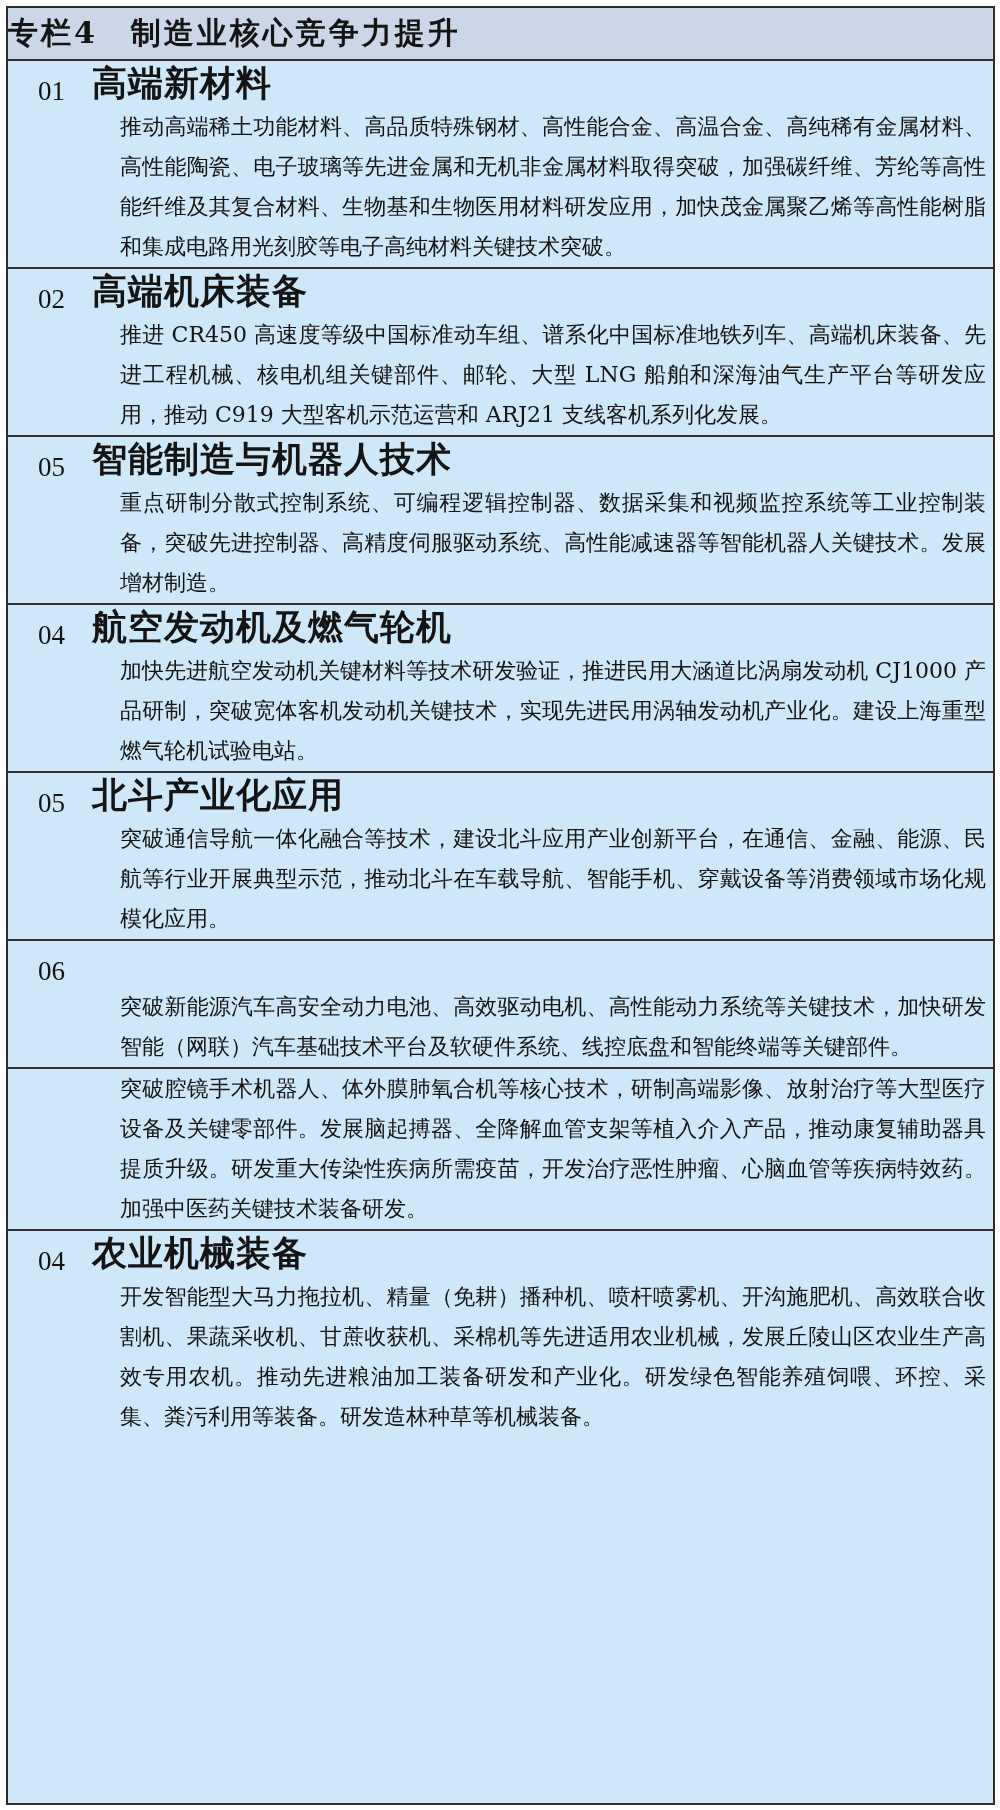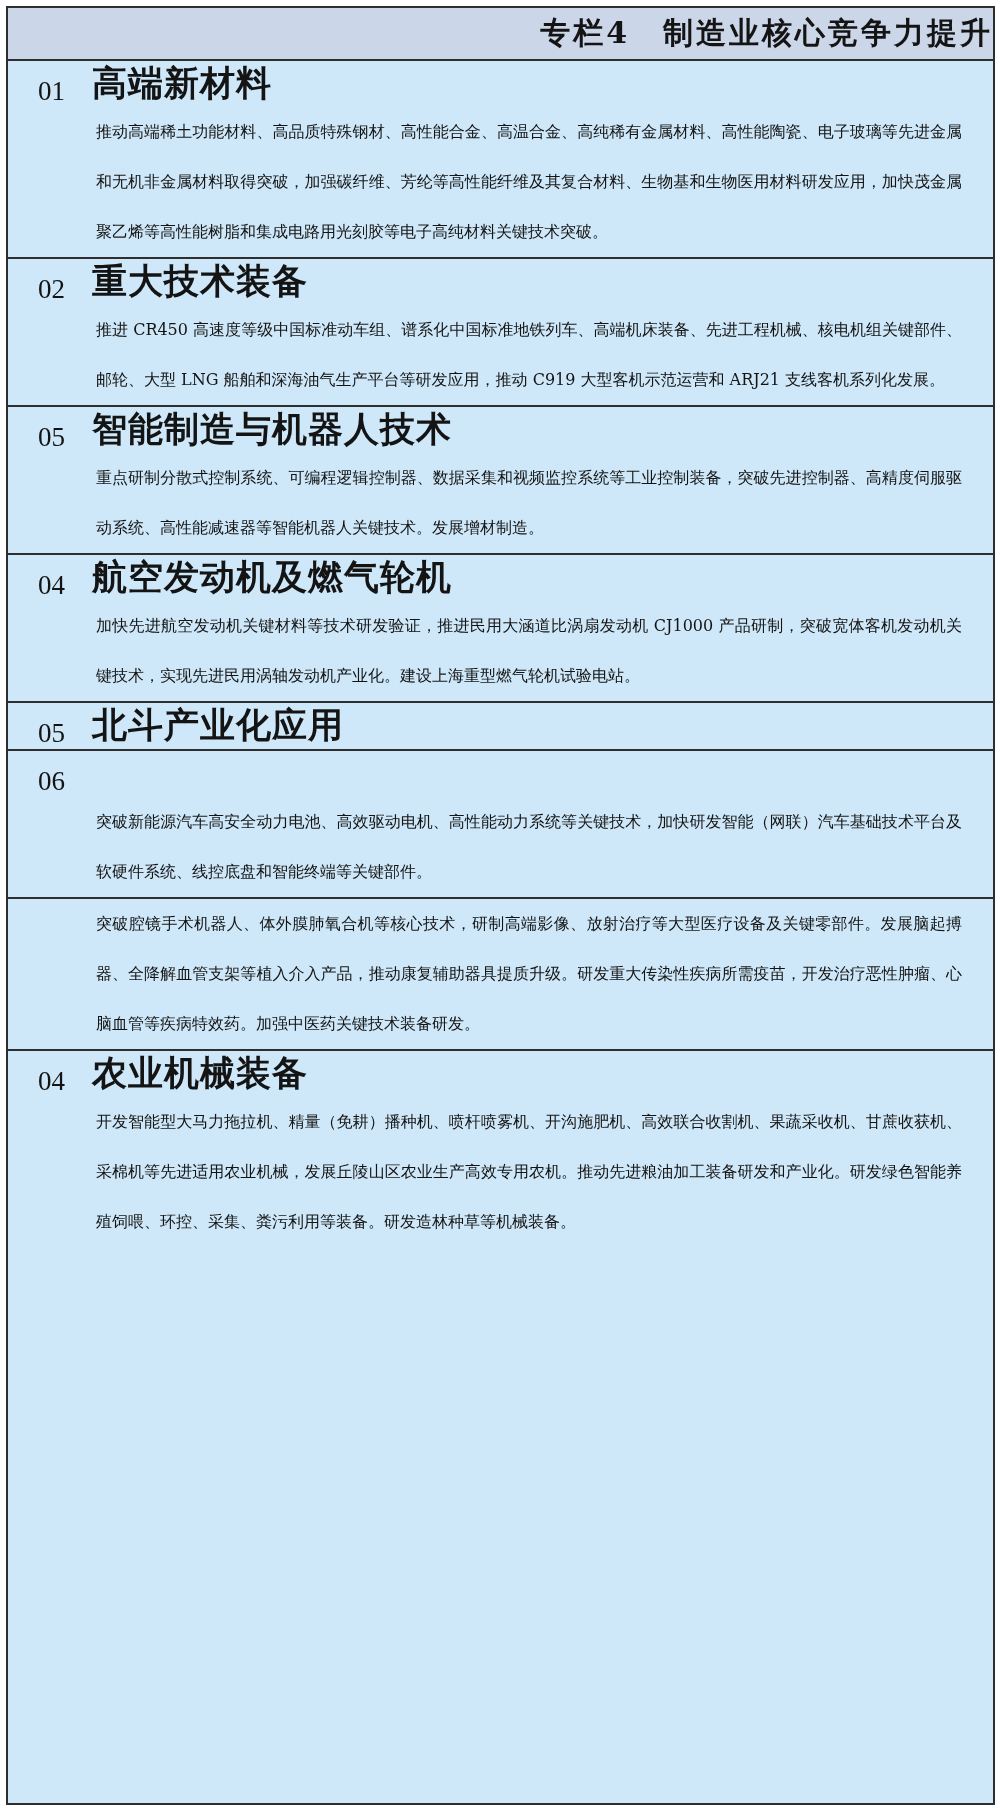--- a/index.html
+++ b/index.html
@@ -26,21 +26,21 @@
     border: 2px solid var(--border);
     background: var(--body-bg);
     overflow: hidden;
   }
   .panel-header {
     height: 53px;
     background: var(--header-bg);
     border-bottom: 2px solid var(--border);
     display: flex;
     align-items: center;
-    justify-content: flex-end;
+    justify-content: flex-start;
   }
   .panel-title {
     font-size: 30px;
     font-weight: bold;
     letter-spacing: 3px;
   }
   .section { background: var(--body-bg); }
   .section + .section { border-top: 2px solid var(--border); }
   .title-row {
     display: flex;
@@ -52,24 +52,24 @@
     width: 54px;
     font-size: 27px;
     font-family: "Liberation Serif", "DejaVu Serif", serif;
   }
   .section-title {
     font-size: 35px;
     font-weight: bold;
     letter-spacing: 1px;
   }
   .section-body {
-    margin-left: 88px;
+    margin-left: 112px;
     width: 866px;
-    font-size: 16px;
-    line-height: 50px;
+    font-size: 22px;
+    line-height: 40px;
     text-align: justify;
     text-justify: inter-ideograph;
   }
 </style>
 </head>
 <body>
 
 <div class="panel">
   <div class="panel-header">
     <span class="panel-title">专栏4　制造业核心竞争力提升</span>
@@ -79,21 +79,21 @@
     <div class="title-row">
       <span class="section-number">01</span>
       <span class="section-title">高端新材料</span>
     </div>
     <p class="section-body">推动高端稀土功能材料、高品质特殊钢材、高性能合金、高温合金、高纯稀有金属材料、高性能陶瓷、电子玻璃等先进金属和无机非金属材料取得突破，加强碳纤维、芳纶等高性能纤维及其复合材料、生物基和生物医用材料研发应用，加快茂金属聚乙烯等高性能树脂和集成电路用光刻胶等电子高纯材料关键技术突破。</p>
   </div>
 
   <div class="section">
     <div class="title-row">
       <span class="section-number">02</span>
-      <span class="section-title">重大技术装备</span>
+      <span class="section-title">高端机床装备</span>
     </div>
     <p class="section-body">推进 CR450 高速度等级中国标准动车组、谱系化中国标准地铁列车、高端机床装备、先进工程机械、核电机组关键部件、邮轮、大型 LNG 船舶和深海油气生产平台等研发应用，推动 C919 大型客机示范运营和 ARJ21 支线客机系列化发展。</p>
   </div>
 
   <div class="section">
     <div class="title-row">
       <span class="section-number">05</span>
       <span class="section-title">智能制造与机器人技术</span>
     </div>
     <p class="section-body">重点研制分散式控制系统、可编程逻辑控制器、数据采集和视频监控系统等工业控制装备，突破先进控制器、高精度伺服驱动系统、高性能减速器等智能机器人关键技术。发展增材制造。</p>
@@ -105,20 +105,21 @@
       <span class="section-title">航空发动机及燃气轮机</span>
     </div>
     <p class="section-body">加快先进航空发动机关键材料等技术研发验证，推进民用大涵道比涡扇发动机 CJ1000 产品研制，突破宽体客机发动机关键技术，实现先进民用涡轴发动机产业化。建设上海重型燃气轮机试验电站。</p>
   </div>
 
   <div class="section">
     <div class="title-row">
       <span class="section-number">05</span>
       <span class="section-title">北斗产业化应用</span>
     </div>
+    <p class="section-body">突破通信导航一体化融合等技术，建设北斗应用产业创新平台，在通信、金融、能源、民航等行业开展典型示范，推动北斗在车载导航、智能手机、穿戴设备等消费领域市场化规模化应用。</p>
   </div>
 
   <div class="section">
     <div class="title-row">
       <span class="section-number">06</span>
     </div>
     <p class="section-body">突破新能源汽车高安全动力电池、高效驱动电机、高性能动力系统等关键技术，加快研发智能（网联）汽车基础技术平台及软硬件系统、线控底盘和智能终端等关键部件。</p>
   </div>
 
   <div class="section">

